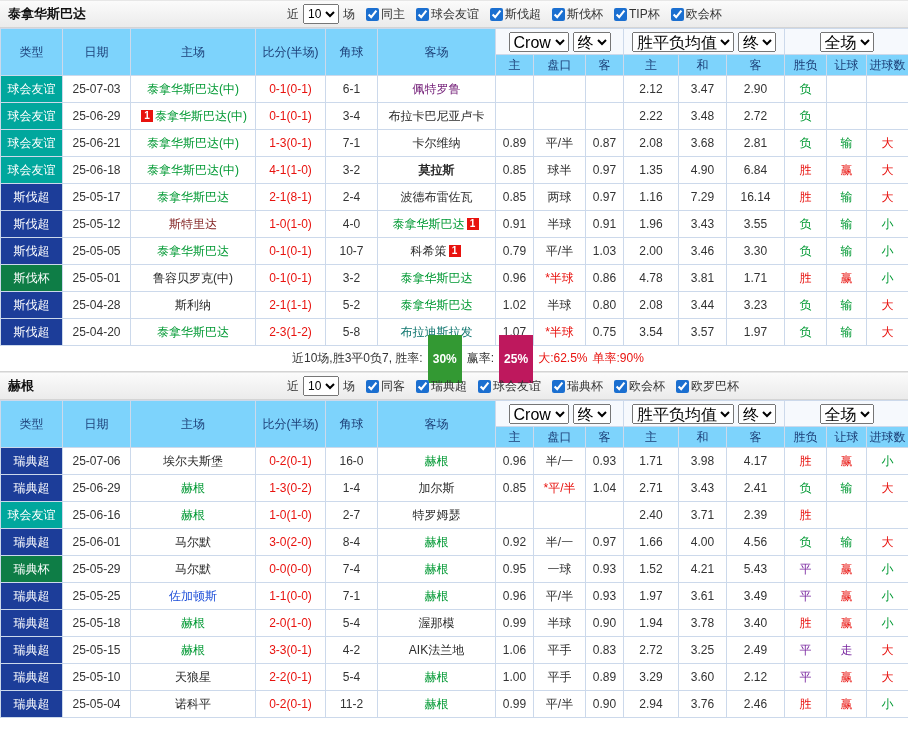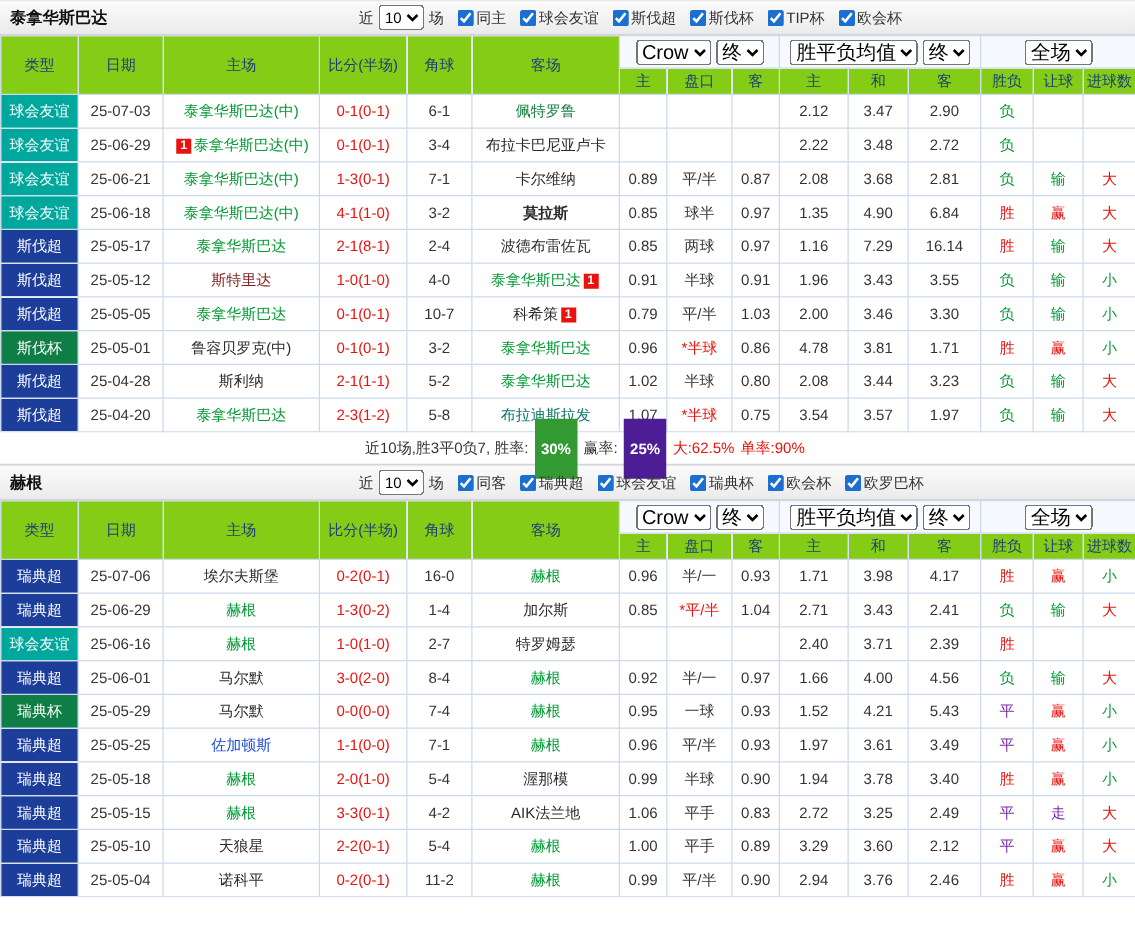--- a/index.html
+++ b/index.html
@@ -40,21 +40,21 @@
   .filters .sel{height:20px;font-size:12px}
   .cb{display:flex;align-items:center;gap:2px;margin-left:7px;cursor:pointer}
   .cb input{width:13px;height:13px;margin:0;accent-color:#1b6fd0}
 
   
   table{border-collapse:collapse;table-layout:fixed;width:908px}
   th,td{
     border:1px solid #ccd9eb;text-align:center;font-size:12px;
     padding:0 1px;white-space:nowrap;overflow:hidden;
   }
-  thead th{background:#84cc16;color:#1c3f77;font-weight:normal}
+  thead th{background:#7dd3fc;color:#1c3f77;font-weight:normal}
   thead th.dd-cell{background:#f6f9fd;height:26px}
   thead th.sub{height:21px}
   thead th.merged{font-size:12px}
   .dd-cell .sel{height:20px;font-size:16px;margin:0 2px;max-width:95%}
   tbody td{height:27px;background:#fff}
   .type-cell{color:#fff}
   .score-cell{color:var(--red)}
   .odds-cell{color:#333}
   .badge{
     display:inline-block;background:var(--red);color:#fff;
@@ -150,21 +150,21 @@
               <th class="sub">进球数</th>
             </tr>
           </thead>
           <tbody>
             <tr>
               <td class="type-cell" style="background: rgb(0, 167, 157);">球会友谊</td>
               <td>25-07-03</td>
               <td><span style="color: rgb(0, 153, 51);">泰拿华斯巴达(中)</span></td>
               <td class="score-cell">0-1(0-1)</td>
               <td>6-1</td>
-              <td><span style="color: #15803d;">佩特罗鲁</span></td>
+              <td><span style="color: #701a75;">佩特罗鲁</span></td>
               <td class="odds-cell"></td>
               <td class="odds-cell"></td>
               <td class="odds-cell"></td>
               <td class="odds-cell">2.12</td>
               <td class="odds-cell">3.47</td>
               <td class="odds-cell">2.90</td>
               <td style="color: rgb(0, 153, 51);">负</td>
               <td></td>
               <td></td>
             </tr>
@@ -320,21 +320,21 @@
               <td style="color: rgb(0, 153, 51);">负</td>
               <td style="color: rgb(0, 153, 51);">输</td>
               <td style="color: rgb(232, 18, 14);">大</td>
             </tr>
           </tbody>
         </table>
         <div class="summary">
           <span>近10场,胜3平0负7, 胜率:</span>
           <span class="rate-badge" style="background: rgb(51, 153, 51);">30%</span>
           <span>赢率:</span>
-          <span class="rate-badge" style="background: #4c1d95;">25%</span>
+          <span class="rate-badge" style="background: #be185d;">25%</span>
           <span style="color: rgb(232, 18, 14);">大:62.5%</span>
           <span style="color: rgb(232, 18, 14);">单率:90%</span>
         </div>
       </div>
       <div class="section">
         <div class="sec-header">
           <span class="team-name">赫根</span>
           <div class="filters">
             <span>近</span>
             <select class="sel"><option>10</option></select>

